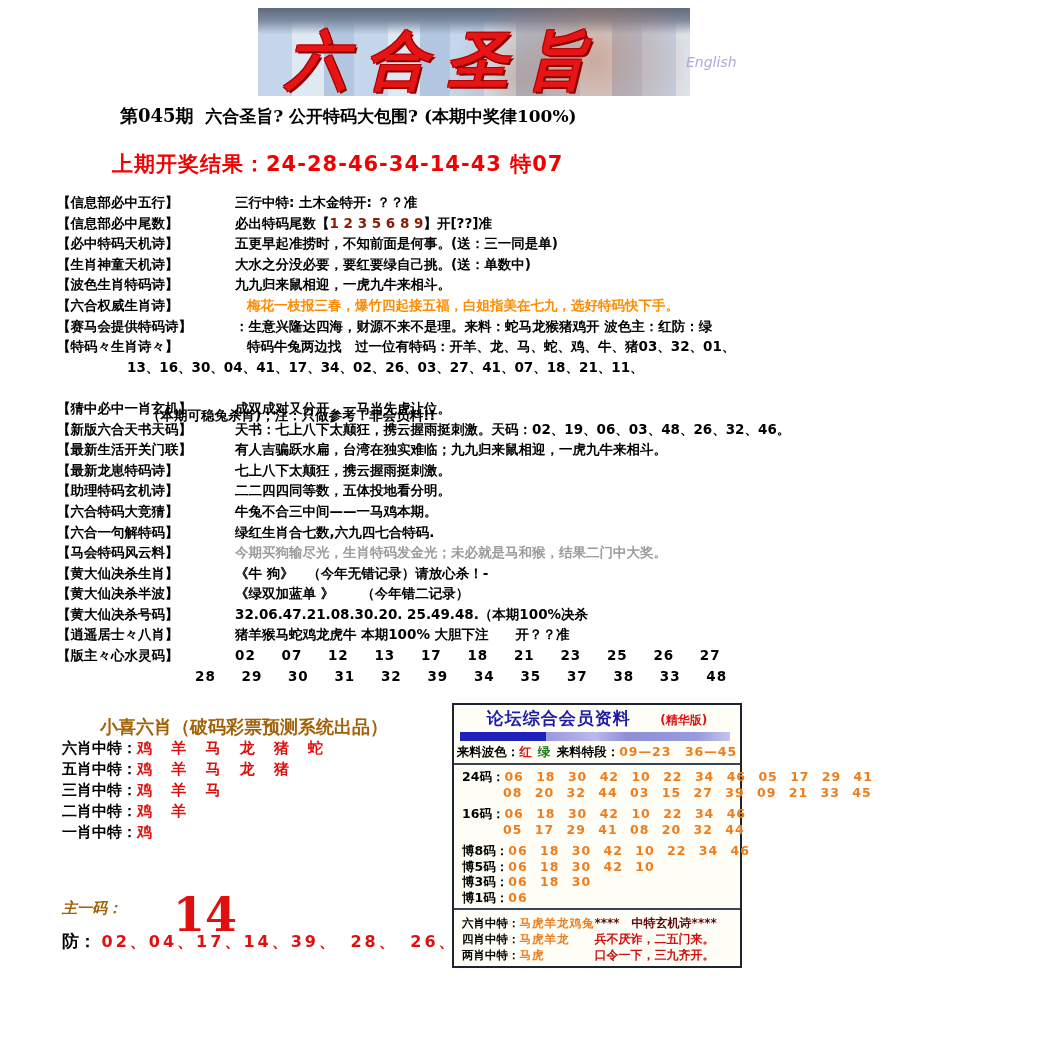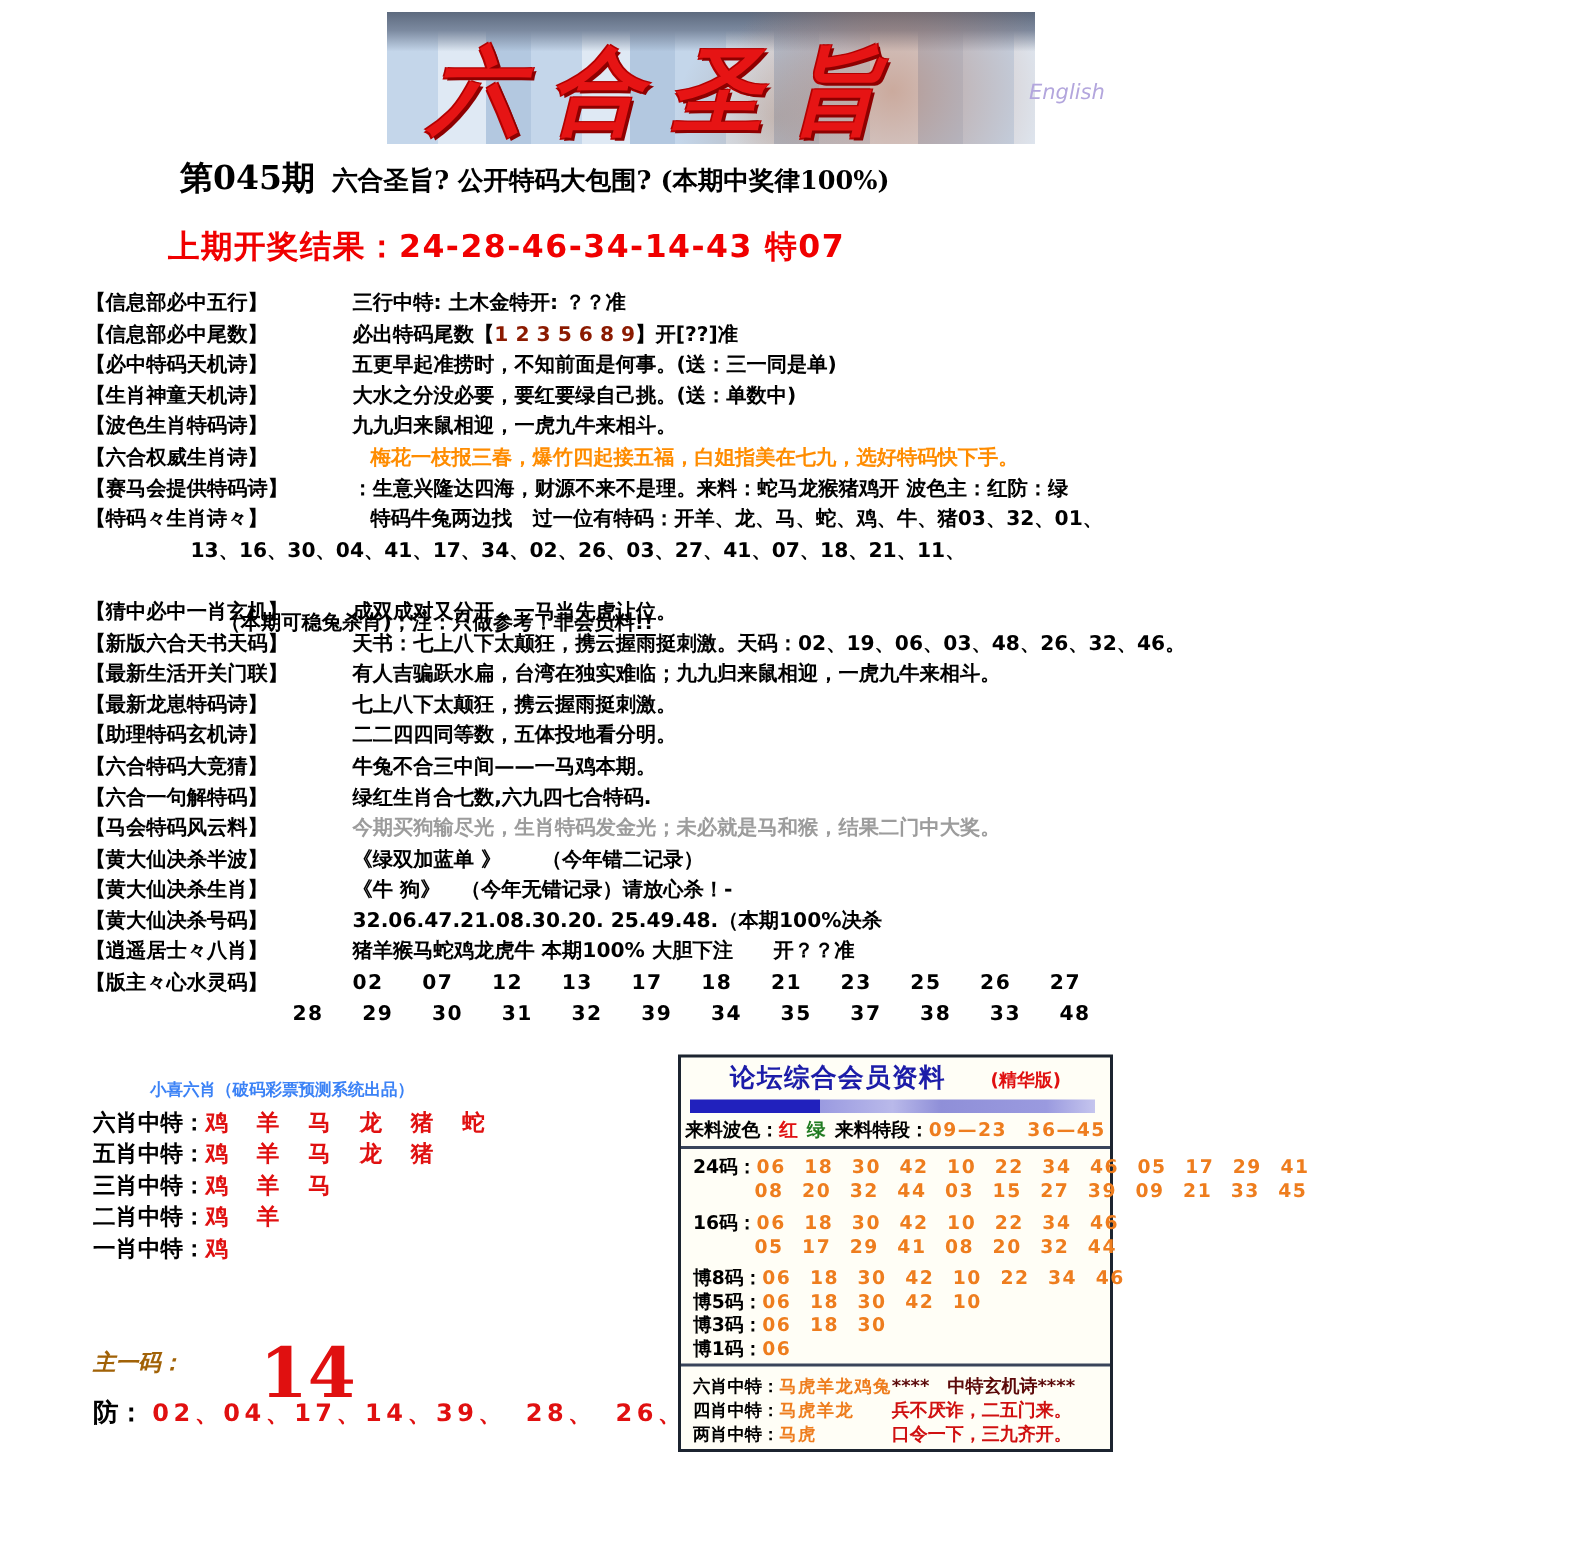--- a/index.html
+++ b/index.html
@@ -29,42 +29,42 @@
   }
   .english{
     position:absolute;left:686px;top:54px;
     color:#b3a6dd;font-size:14px;font-style:italic;z-index:3;
   }
   
   .issue-line{
     position:absolute;left:120px;top:104px;white-space:nowrap;
     font-family:"DejaVu Serif","Liberation Serif",serif;font-weight:bold;color:#000;
   }
-  .issue-line .big{font-size:22px;}
+  .issue-line .big{font-size:18px;}
   .issue-line .rest{font-size:17px;margin-left:6px;}
   .last-draw{
     position:absolute;left:112px;top:150px;white-space:nowrap;
     color:#f00000;font-weight:bold;font-size:21px;letter-spacing:1px;
   }
   
   .tips{position:absolute;left:57px;top:192px;width:980px;font-weight:bold;font-size:13.5px;}
   .trow{display:flex;height:20.6px;line-height:20.6px;white-space:nowrap;}
   .tlabel{flex:0 0 178px;color:#000;}
   .ttext{color:#000;}
   .c-orange{color:#ff8c00;}
   .c-gray{color:#9c9c9c;}
   .c-darkred{color:#8b1a00;}
   .ind1{padding-left:12px;}
   .cont1{padding-left:70px;}
   .cont2{padding-left:90px;margin-top:28px;}
   .cont3{padding-left:138px;}
   .nums{word-spacing:20px;letter-spacing:1px;}
   
   .xiaoxi{position:absolute;left:62px;top:716px;width:390px;font-weight:bold;}
-  .xiaoxi-title{font-size:11px;padding-left:38px;line-height:22px;color:#3b82f6;}
+  .xiaoxi-title{font-size:18px;padding-left:38px;line-height:22px;color:#a16207;}
   .xrow{font-size:15px;line-height:21px;white-space:nowrap;}
   .xrow .xl{color:#000;}
   .xrow .xv{color:#e01010;letter-spacing:7px;}
   .main-code{position:absolute;left:62px;top:888px;white-space:nowrap;}
   .main-code .ml{font-size:15px;font-weight:bold;color:#a16207;vertical-align:18px;font-style:italic;}
   .main-code .mv{
     font-family:"DejaVu Serif","Liberation Serif",serif;
     font-size:46px;font-weight:bold;color:#e01010;margin-left:46px;
   }
   .fang{position:absolute;left:62px;top:930px;white-space:nowrap;font-weight:bold;}
@@ -180,26 +180,26 @@
   </div>
   <div class="trow">
     <span class="tlabel">【六合一句解特码】</span>
     <span class="ttext">绿红生肖合七数,六九四七合特码.</span>
   </div>
   <div class="trow">
     <span class="tlabel">【马会特码风云料】</span>
     <span class="ttext c-gray">今期买狗输尽光，生肖特码发金光；未必就是马和猴，结果二门中大奖。</span>
   </div>
   <div class="trow">
+    <span class="tlabel">【黄大仙决杀生肖】</span>
+    <span class="ttext">《牛 狗》　（今年无错记录）请放心杀！-</span>
+  </div>
+  <div class="trow">
     <span class="tlabel">【黄大仙决杀半波】</span>
     <span class="ttext">《绿双加蓝单 》　　（今年错二记录）</span>
-  </div>
-  <div class="trow">
-    <span class="tlabel">【黄大仙决杀生肖】</span>
-    <span class="ttext">《牛 狗》　（今年无错记录）请放心杀！-</span>
   </div>
   <div class="trow">
     <span class="tlabel">【黄大仙决杀号码】</span>
     <span class="ttext">32.06.47.21.08.30.20. 25.49.48.（本期100%决杀</span>
   </div>
   <div class="trow">
     <span class="tlabel">【逍遥居士々八肖】</span>
     <span class="ttext">猪羊猴马蛇鸡龙虎牛 本期100% 大胆下注　　开？？准</span>
   </div>
   <div class="trow">

